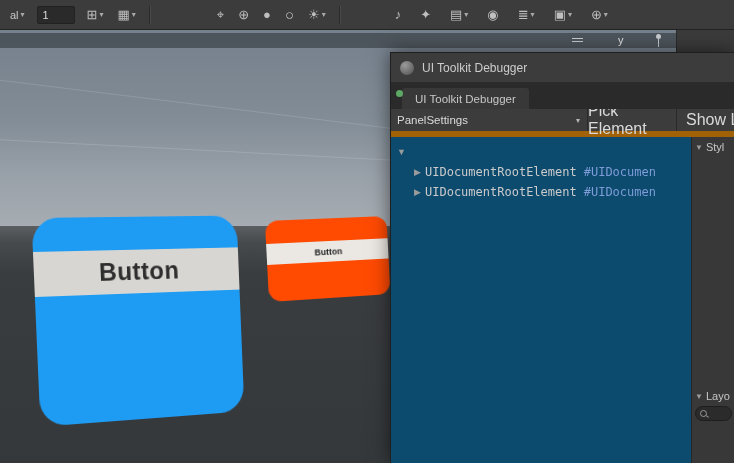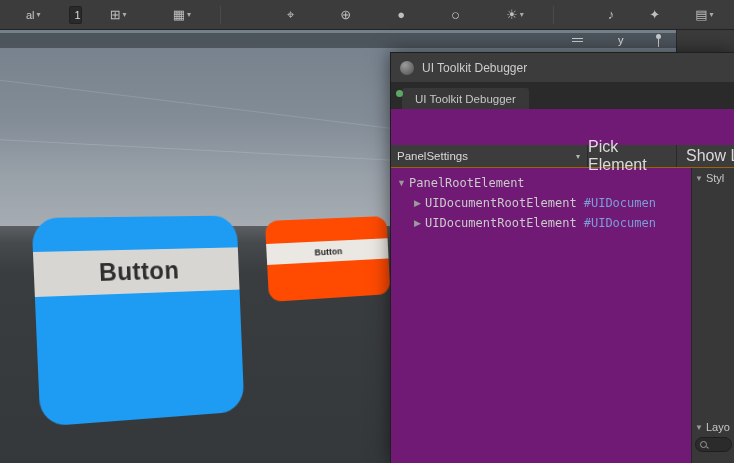--- a/index.html
+++ b/index.html
@@ -6,21 +6,21 @@
   body{
     width:734px;height:463px;position:relative;overflow:hidden;
     background:#383838;font-family:"Liberation Sans",sans-serif;
   }
   
   .top-toolbar{
     position:absolute;left:0;top:0;width:734px;height:30px;box-sizing:border-box;
     background:#3C3C3C;border-bottom:1px solid #242424;
     display:flex;align-items:center;padding:0 3px;color:#C2C2C2;
   }
-  .tb-item{display:flex;align-items:center;height:22px;padding:0 4px;margin:0 19px;border-radius:3px;font-size:11px;color:#C8C8C8;cursor:default;justify-content:space-between;}
+  .tb-item{display:flex;align-items:center;height:22px;padding:0 4px;margin:0 3px;border-radius:3px;font-size:11px;color:#C8C8C8;cursor:default;justify-content:space-between;}
   .tb-glyph{font-size:13px;line-height:1;color:#BFBFBF;}
   .tb-glyph.big{font-size:15px;}
   .arrow{font-size:8px;color:#A9A9A9;margin-left:2px;line-height:1;}
   .tb-field{
     width:38px;height:18px;box-sizing:border-box;margin:0 5px;
     background:#2A2A2A;border:1px solid #212121;border-radius:2px;
     color:#DCDCDC;font-size:11px;display:flex;align-items:center;padding-left:5px;
   }
   .tb-sep{width:1px;height:18px;background:#2A2A2A;border-right:1px solid #4A4A4A;margin:0 6px;}
   .ml56{margin-left:56px;} .ml44{margin-left:44px;} .ml8{margin-left:8px;}
@@ -60,35 +60,35 @@
     position:absolute;left:0;right:0;top:23px;height:21px;background:#EBE8E3;
     display:flex;align-items:center;justify-content:center;
     font-weight:bold;font-size:9px;color:#222222;
   }
   
   .right-panel{position:absolute;left:676px;top:30px;width:58px;height:433px;
     background:#3B3B3B;border-left:1px solid #2A2A2A;box-sizing:border-box;}
   
   .debugger{
     position:absolute;left:390px;top:52px;width:344px;height:411px;box-sizing:border-box;
-    background:#701a75;border-left:1px solid #1F1F1F;border-top:1px solid #1F1F1F;
+    background:#0c4a6e;border-left:1px solid #1F1F1F;border-top:1px solid #1F1F1F;
     box-shadow:0 0 18px rgba(0,0,0,0.55);
     display:flex;flex-direction:column;
   }
   .dbg-titlebar{height:29px;flex:0 0 auto;background:#3C3C3C;border-bottom:1px solid #2A2A2A;
     display:flex;align-items:center;padding-left:9px;gap:8px;}
   .win-icon{width:14px;height:14px;border-radius:50%;
     background:radial-gradient(circle at 35% 30%,#9B9B9B,#4E4E4E);}
   .dbg-title{font-size:12px;color:#CDCDCD;}
   .tab-strip{height:26px;flex:0 0 auto;background:#2A2A2A;position:relative;
     display:flex;align-items:flex-end;}
   .status-dot{position:absolute;left:5px;top:7px;width:7px;height:7px;border-radius:50%;background:#5EA866;}
   .tab{height:21px;margin-left:11px;padding:0 13px;background:#383838;border-radius:3px 3px 0 0;
     display:flex;align-items:center;font-size:11.5px;color:#C7C7C7;}
-  .dbg-toolbar{height:22px;flex:0 0 auto;background:#3C3C3C;border-bottom:1px solid #a16207;display:flex;margin-top:36px;}
+  .dbg-toolbar{height:22px;flex:0 0 auto;background:#3C3C3C;border-bottom:6px solid #a16207;display:flex;}
   .dd{width:197px;display:flex;align-items:center;border-right:1px solid #2A2A2A;box-sizing:border-box;}
   .dd-label{font-size:11.5px;color:#DADADA;padding-left:6px;flex:1;}
   .dd-arrow{font-size:8px;color:#B5B5B5;margin-right:7px;}
   .tb-btn2{display:flex;align-items:center;justify-content:center;font-size:16px;color:#DADADA;
     border-right:1px solid #2A2A2A;box-sizing:border-box;cursor:default;}
   .pick{width:89px;}
   .showlay{flex:1;justify-content:flex-start;padding-left:9px;border-right:none;
     white-space:nowrap;overflow:hidden;}
   .dbg-content{flex:1;display:flex;min-height:0;}
   .tree{flex:1;padding-top:5px;font-family:"DejaVu Sans Mono",monospace;font-size:12px;overflow:hidden;}
@@ -226,21 +226,20 @@
       <span class="dd-arrow">▾</span>
     </div>
     <div class="tb-btn2 pick">Pick Element</div>
     <div class="tb-btn2 showlay">Show Lay</div>
   </div>
 
   <div class="dbg-content">
     <div class="tree">
       <div class="tree-row row-root">
         <span class="tri">▼</span>
-        <span class="sel-name">PanelRootElement</span>
       </div>
       <div class="tree-row row-child">
         <span class="tri">▶</span>
         <span class="sel-name">UIDocumentRootElement</span>
         <span class="sel-id">#UIDocumen</span>
       </div>
       <div class="tree-row row-child">
         <span class="tri">▶</span>
         <span class="sel-name">UIDocumentRootElement</span>
         <span class="sel-id">#UIDocumen</span>

